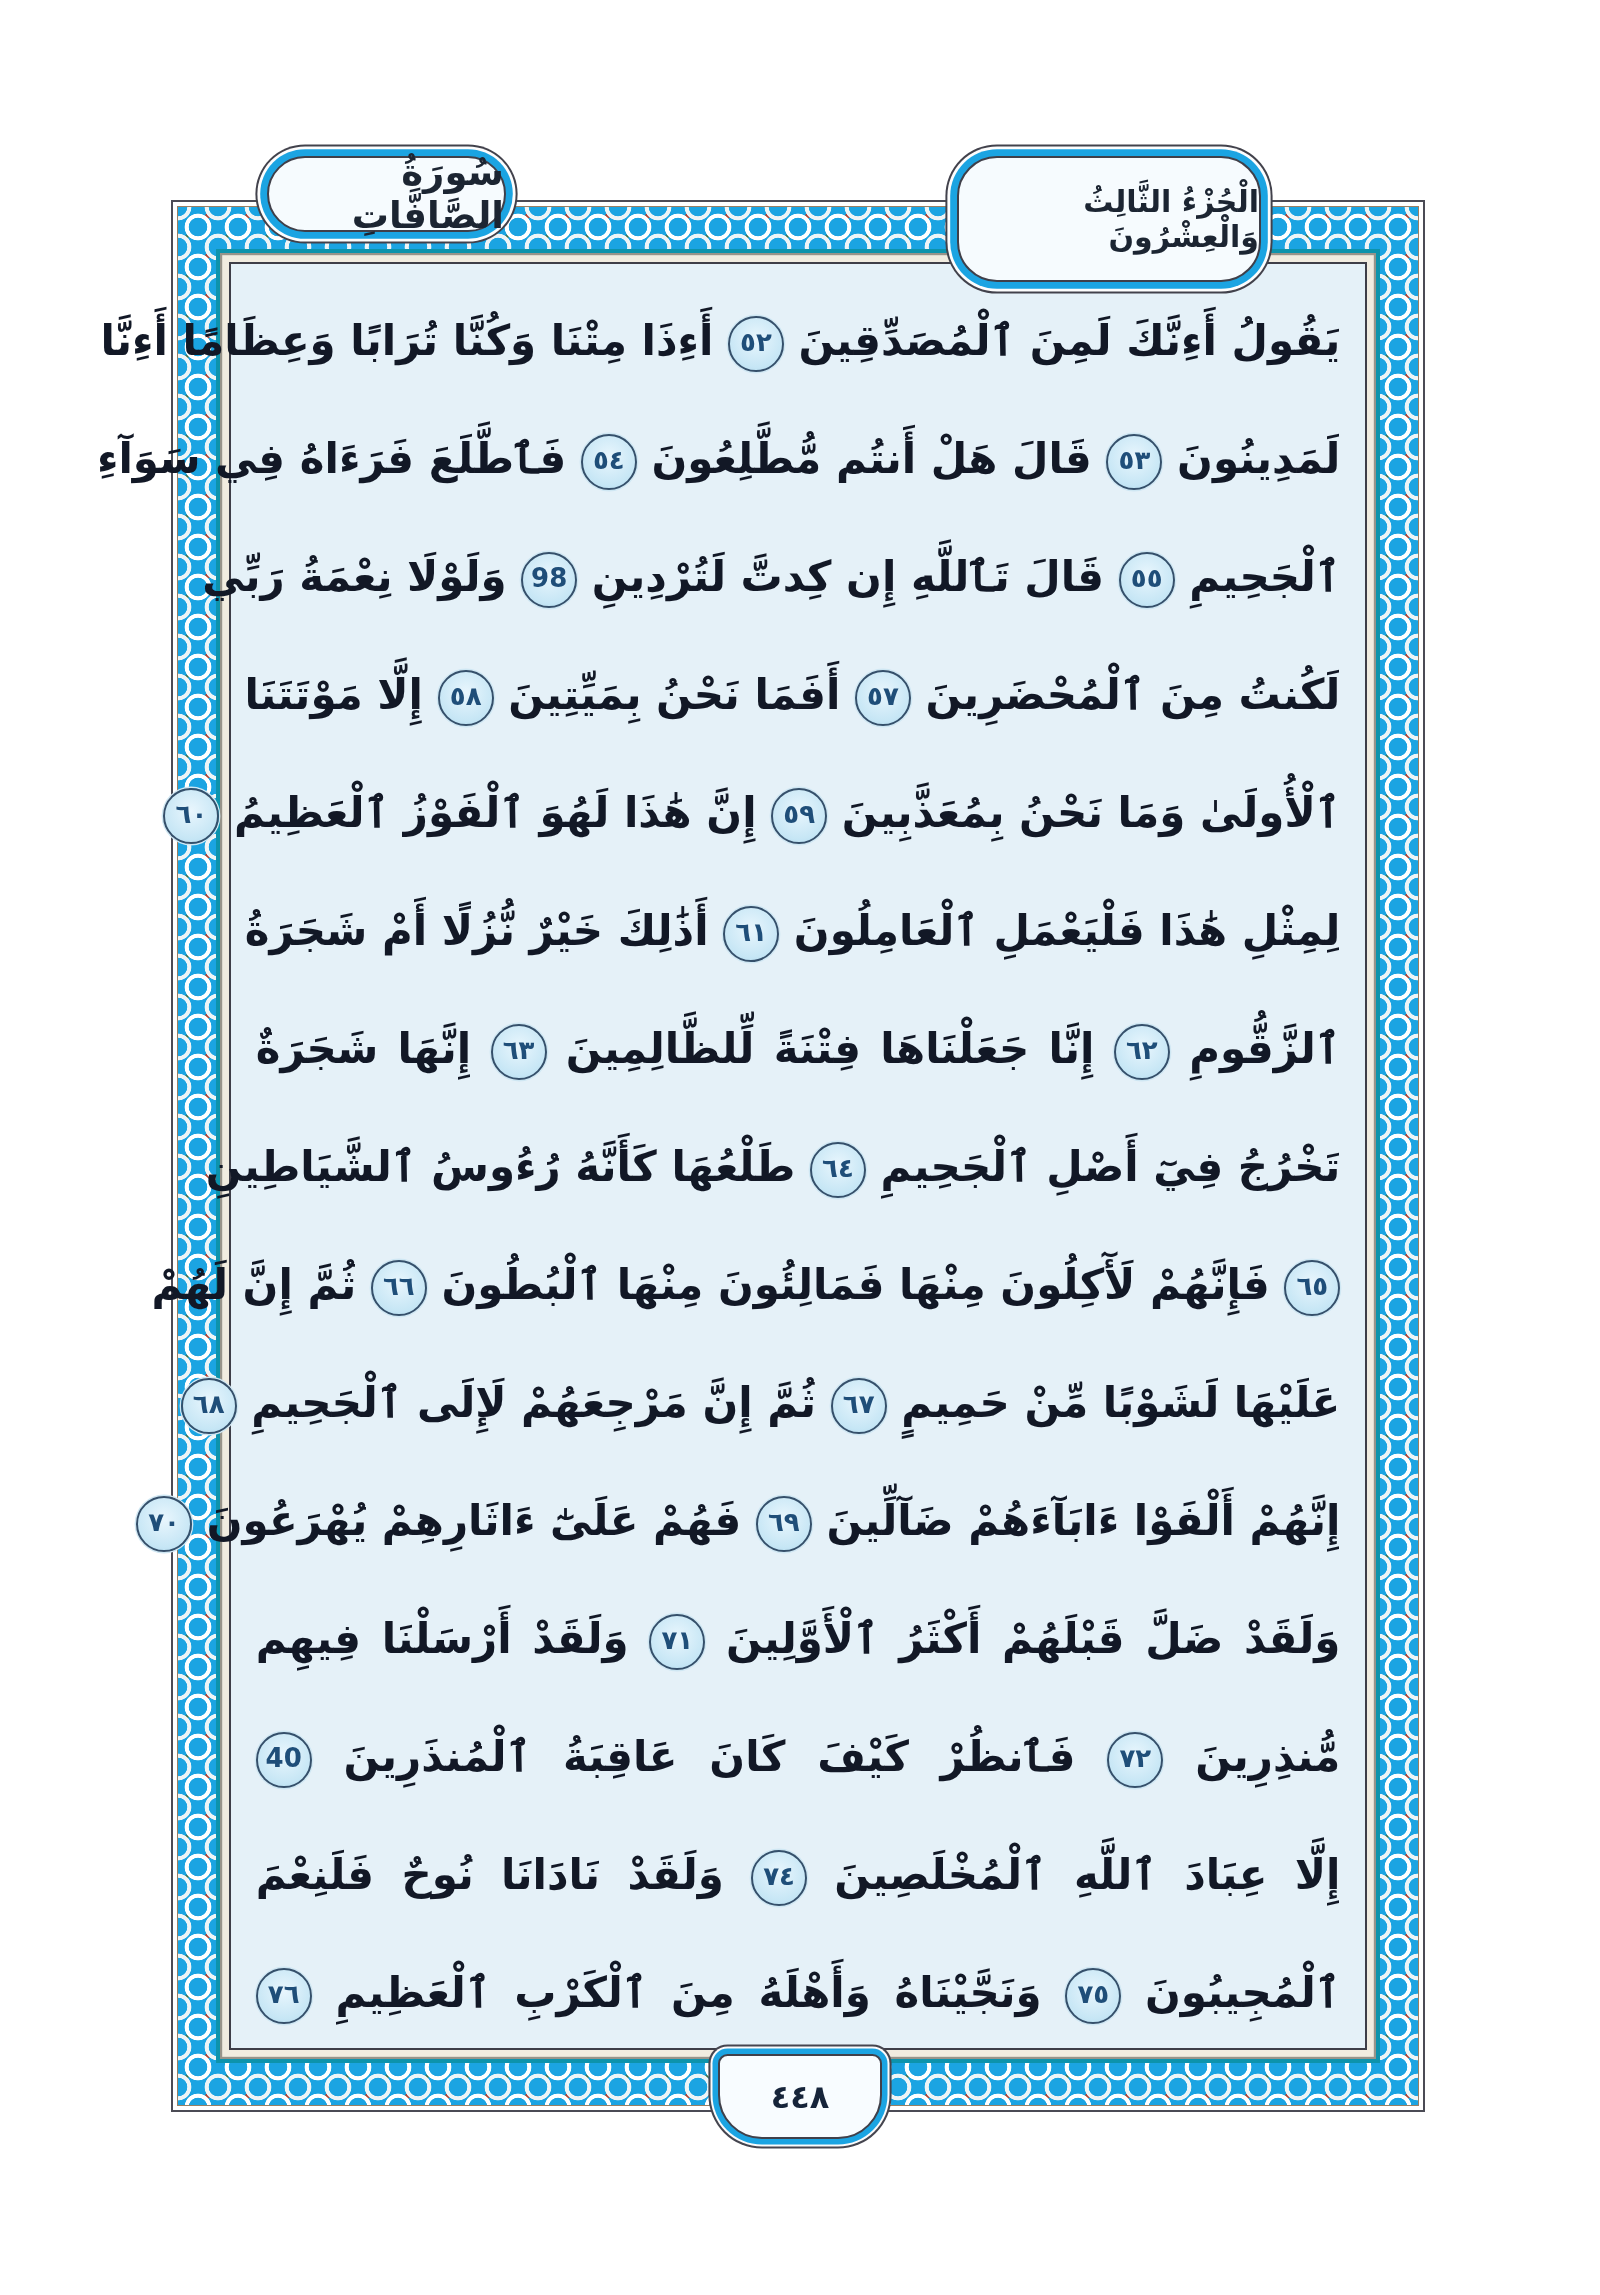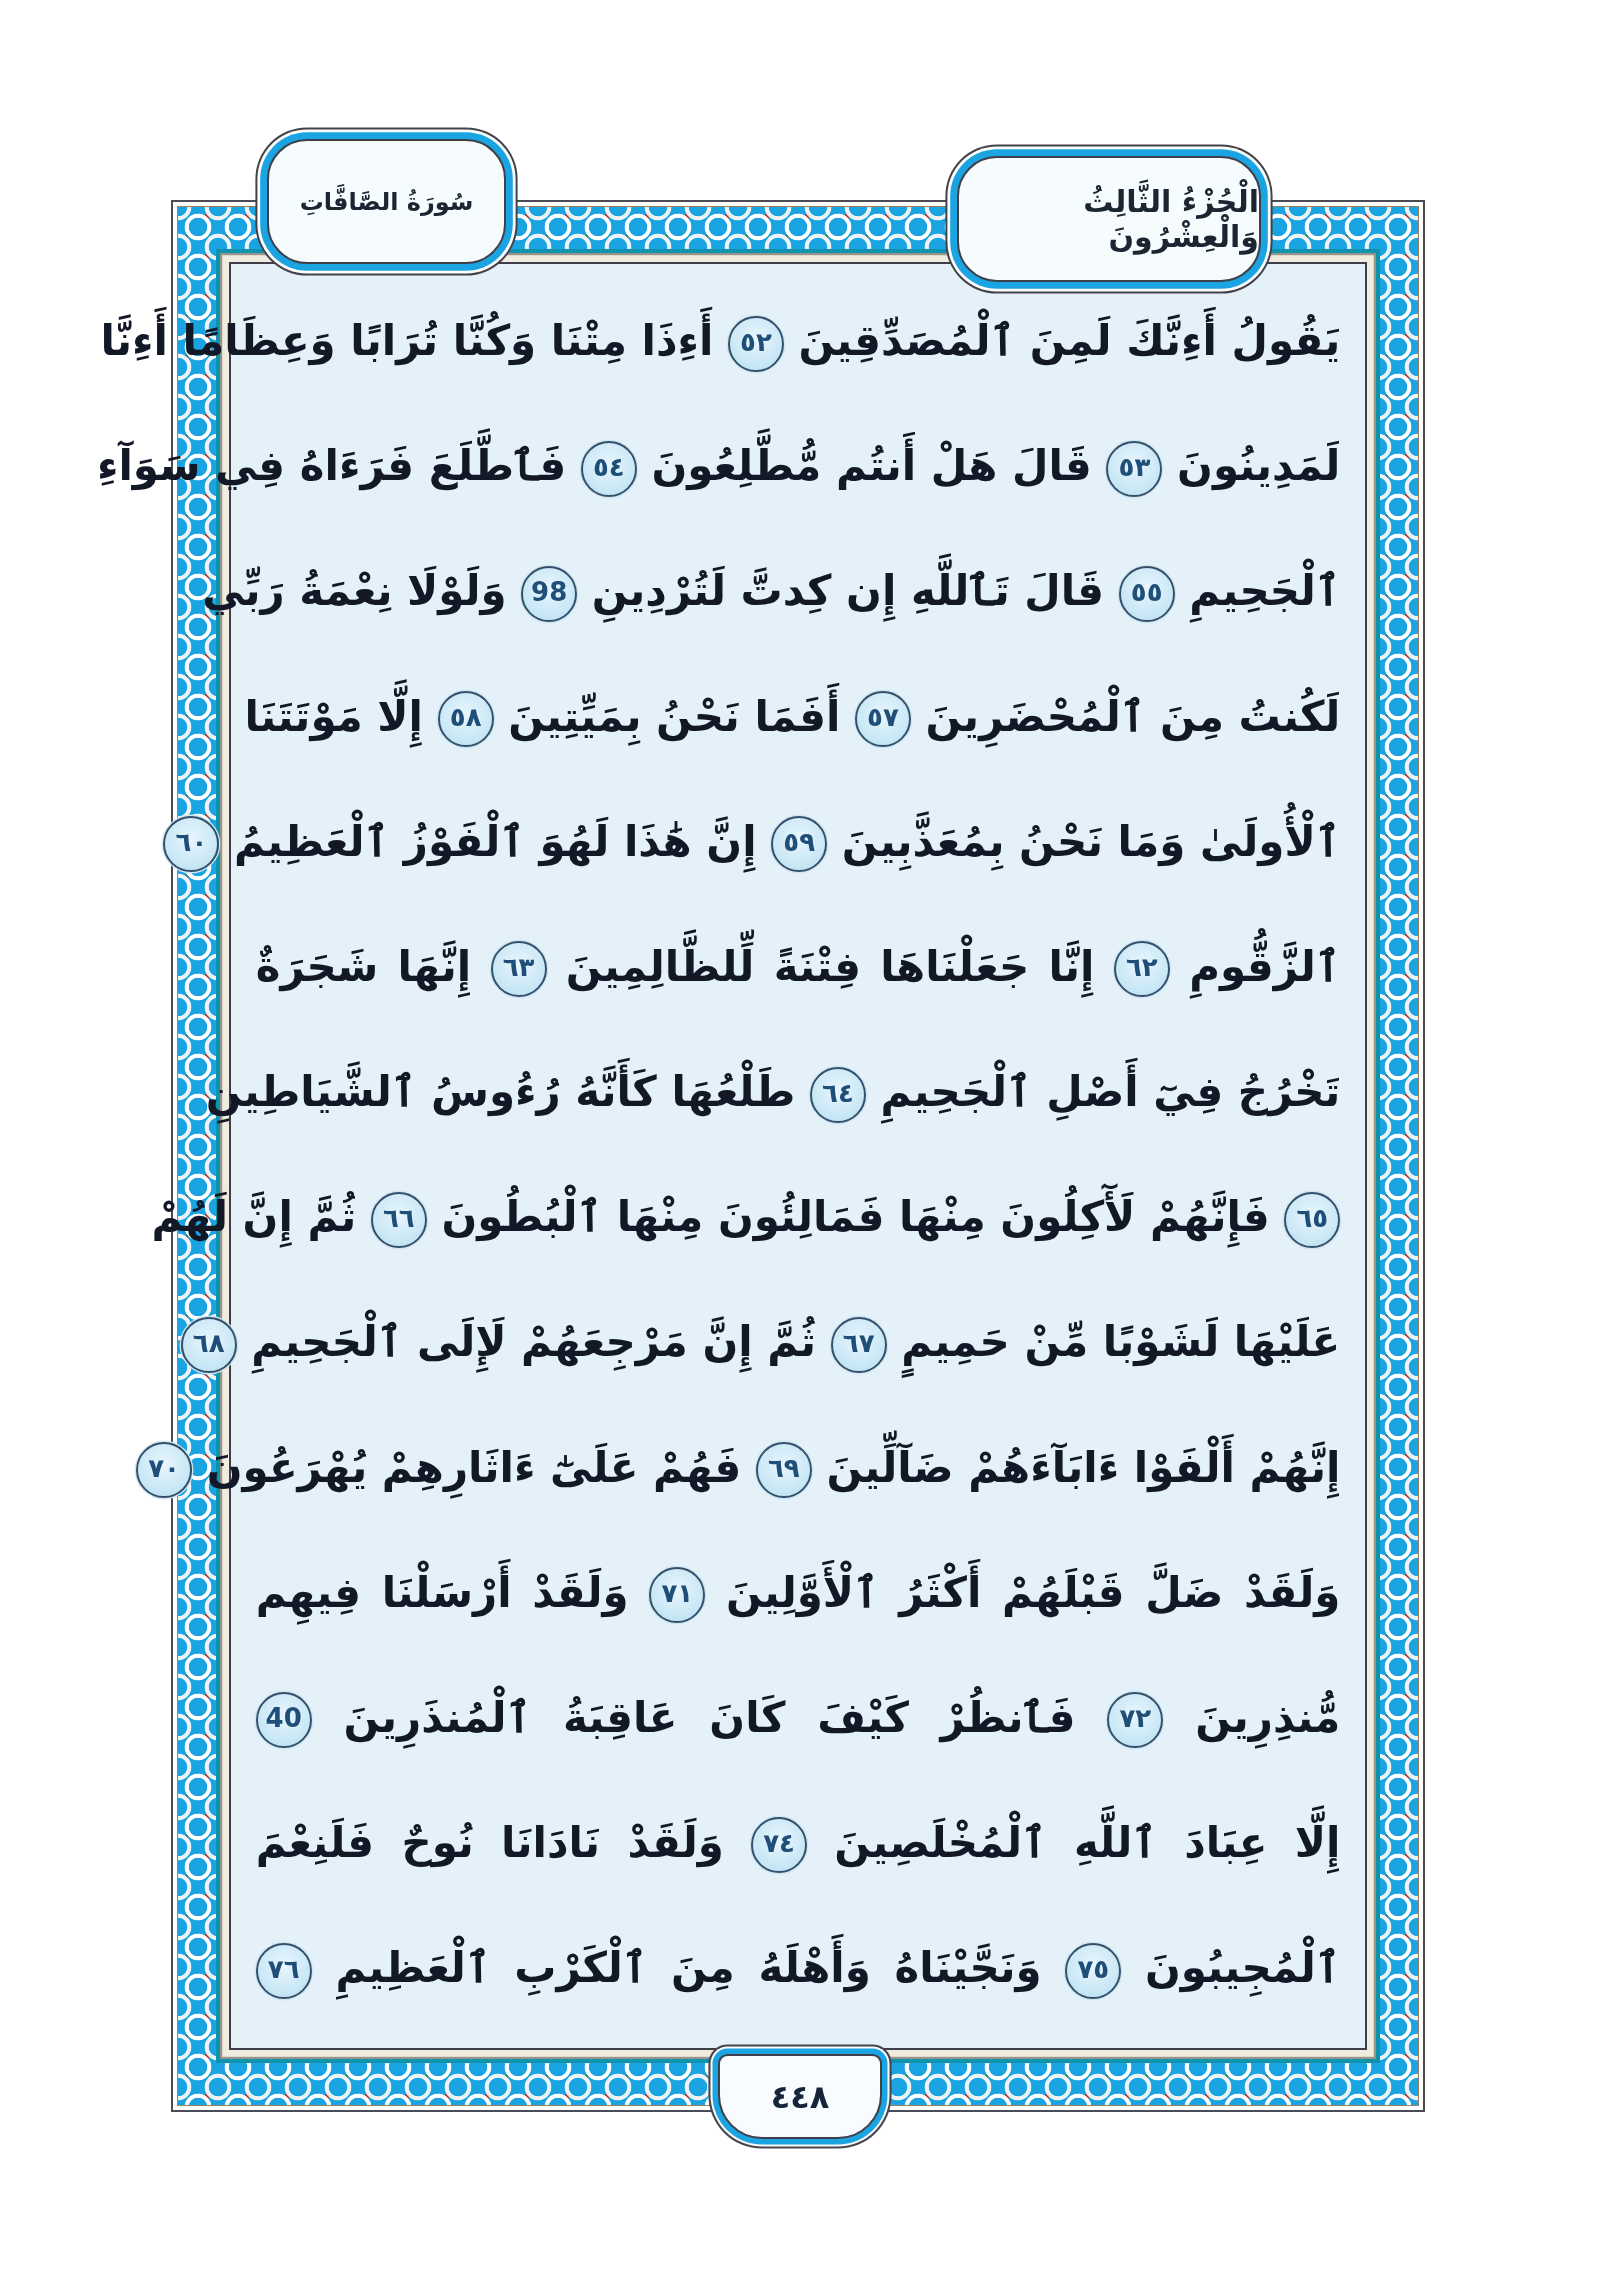--- a/index.html
+++ b/index.html
@@ -106,24 +106,24 @@
     display: flex;
     align-items: center;
     justify-content: center;
     z-index: 5;
     direction: rtl;
     font-weight: bold;
     color: #1c2532;
   }
   .tab-surah {
     left: 267px;
-    top: 139px;
+    top: 156px;
     width: 239px;
-    height: 125px;
-    font-size: 24px;
+    height: 76px;
+    font-size: 37px;
   }
   .tab-juz {
     left: 957px;
     top: 156px;
     width: 304px;
     height: 126px;
     font-size: 30px;
   }
 
   
@@ -164,20 +164,21 @@
   </div>
 
   <div class="frame">
     <div class="band">
       <div class="inner">
           <div class="line"><span>يَقُولُ أَءِنَّكَ لَمِنَ ٱلْمُصَدِّقِينَ </span><span class="verse-badge">٥٢</span><span> أَءِذَا مِتْنَا وَكُنَّا تُرَابًا وَعِظَامًا أَءِنَّا</span></div>
           <div class="line"><span>لَمَدِينُونَ </span><span class="verse-badge">٥٣</span><span> قَالَ هَلْ أَنتُم مُّطَّلِعُونَ </span><span class="verse-badge">٥٤</span><span> فَٱطَّلَعَ فَرَءَاهُ فِي سَوَآءِ</span></div>
           <div class="line"><span>ٱلْجَحِيمِ </span><span class="verse-badge">٥٥</span><span> قَالَ تَٱللَّهِ إِن كِدتَّ لَتُرْدِينِ </span><span class="verse-badge">98</span><span> وَلَوْلَا نِعْمَةُ رَبِّي</span></div>
           <div class="line"><span>لَكُنتُ مِنَ ٱلْمُحْضَرِينَ </span><span class="verse-badge">٥٧</span><span> أَفَمَا نَحْنُ بِمَيِّتِينَ </span><span class="verse-badge">٥٨</span><span> إِلَّا مَوْتَتَنَا</span></div>
           <div class="line"><span>ٱلْأُولَىٰ وَمَا نَحْنُ بِمُعَذَّبِينَ </span><span class="verse-badge">٥٩</span><span> إِنَّ هَٰذَا لَهُوَ ٱلْفَوْزُ ٱلْعَظِيمُ </span><span class="verse-badge">٦٠</span></div>
+          <div class="line"><span>لِمِثْلِ هَٰذَا فَلْيَعْمَلِ ٱلْعَامِلُونَ </span><span class="verse-badge">٦١</span><span> أَذَٰلِكَ خَيْرٌ نُّزُلًا أَمْ شَجَرَةُ</span></div>
           <div class="line"><span>ٱلزَّقُّومِ </span><span class="verse-badge">٦٢</span><span> إِنَّا جَعَلْنَاهَا فِتْنَةً لِّلظَّالِمِينَ </span><span class="verse-badge">٦٣</span><span> إِنَّهَا شَجَرَةٌ</span></div>
           <div class="line"><span>تَخْرُجُ فِيٓ أَصْلِ ٱلْجَحِيمِ </span><span class="verse-badge">٦٤</span><span> طَلْعُهَا كَأَنَّهُ رُءُوسُ ٱلشَّيَاطِينِ</span></div>
           <div class="line"><span class="verse-badge">٦٥</span><span> فَإِنَّهُمْ لَأٓكِلُونَ مِنْهَا فَمَالِئُونَ مِنْهَا ٱلْبُطُونَ </span><span class="verse-badge">٦٦</span><span> ثُمَّ إِنَّ لَهُمْ</span></div>
           <div class="line"><span>عَلَيْهَا لَشَوْبًا مِّنْ حَمِيمٍ </span><span class="verse-badge">٦٧</span><span> ثُمَّ إِنَّ مَرْجِعَهُمْ لَإِلَى ٱلْجَحِيمِ </span><span class="verse-badge">٦٨</span></div>
           <div class="line"><span>إِنَّهُمْ أَلْفَوْا ءَابَآءَهُمْ ضَآلِّينَ </span><span class="verse-badge">٦٩</span><span> فَهُمْ عَلَىٰٓ ءَاثَارِهِمْ يُهْرَعُونَ </span><span class="verse-badge">٧٠</span></div>
           <div class="line"><span>وَلَقَدْ ضَلَّ قَبْلَهُمْ أَكْثَرُ ٱلْأَوَّلِينَ </span><span class="verse-badge">٧١</span><span> وَلَقَدْ أَرْسَلْنَا فِيهِم</span></div>
           <div class="line"><span>مُّنذِرِينَ </span><span class="verse-badge">٧٢</span><span> فَٱنظُرْ كَيْفَ كَانَ عَاقِبَةُ ٱلْمُنذَرِينَ </span><span class="verse-badge">40</span></div>
           <div class="line"><span>إِلَّا عِبَادَ ٱللَّهِ ٱلْمُخْلَصِينَ </span><span class="verse-badge">٧٤</span><span> وَلَقَدْ نَادَانَا نُوحٌ فَلَنِعْمَ</span></div>
           <div class="line"><span>ٱلْمُجِيبُونَ </span><span class="verse-badge">٧٥</span><span> وَنَجَّيْنَاهُ وَأَهْلَهُ مِنَ ٱلْكَرْبِ ٱلْعَظِيمِ </span><span class="verse-badge">٧٦</span></div>
         </div>

